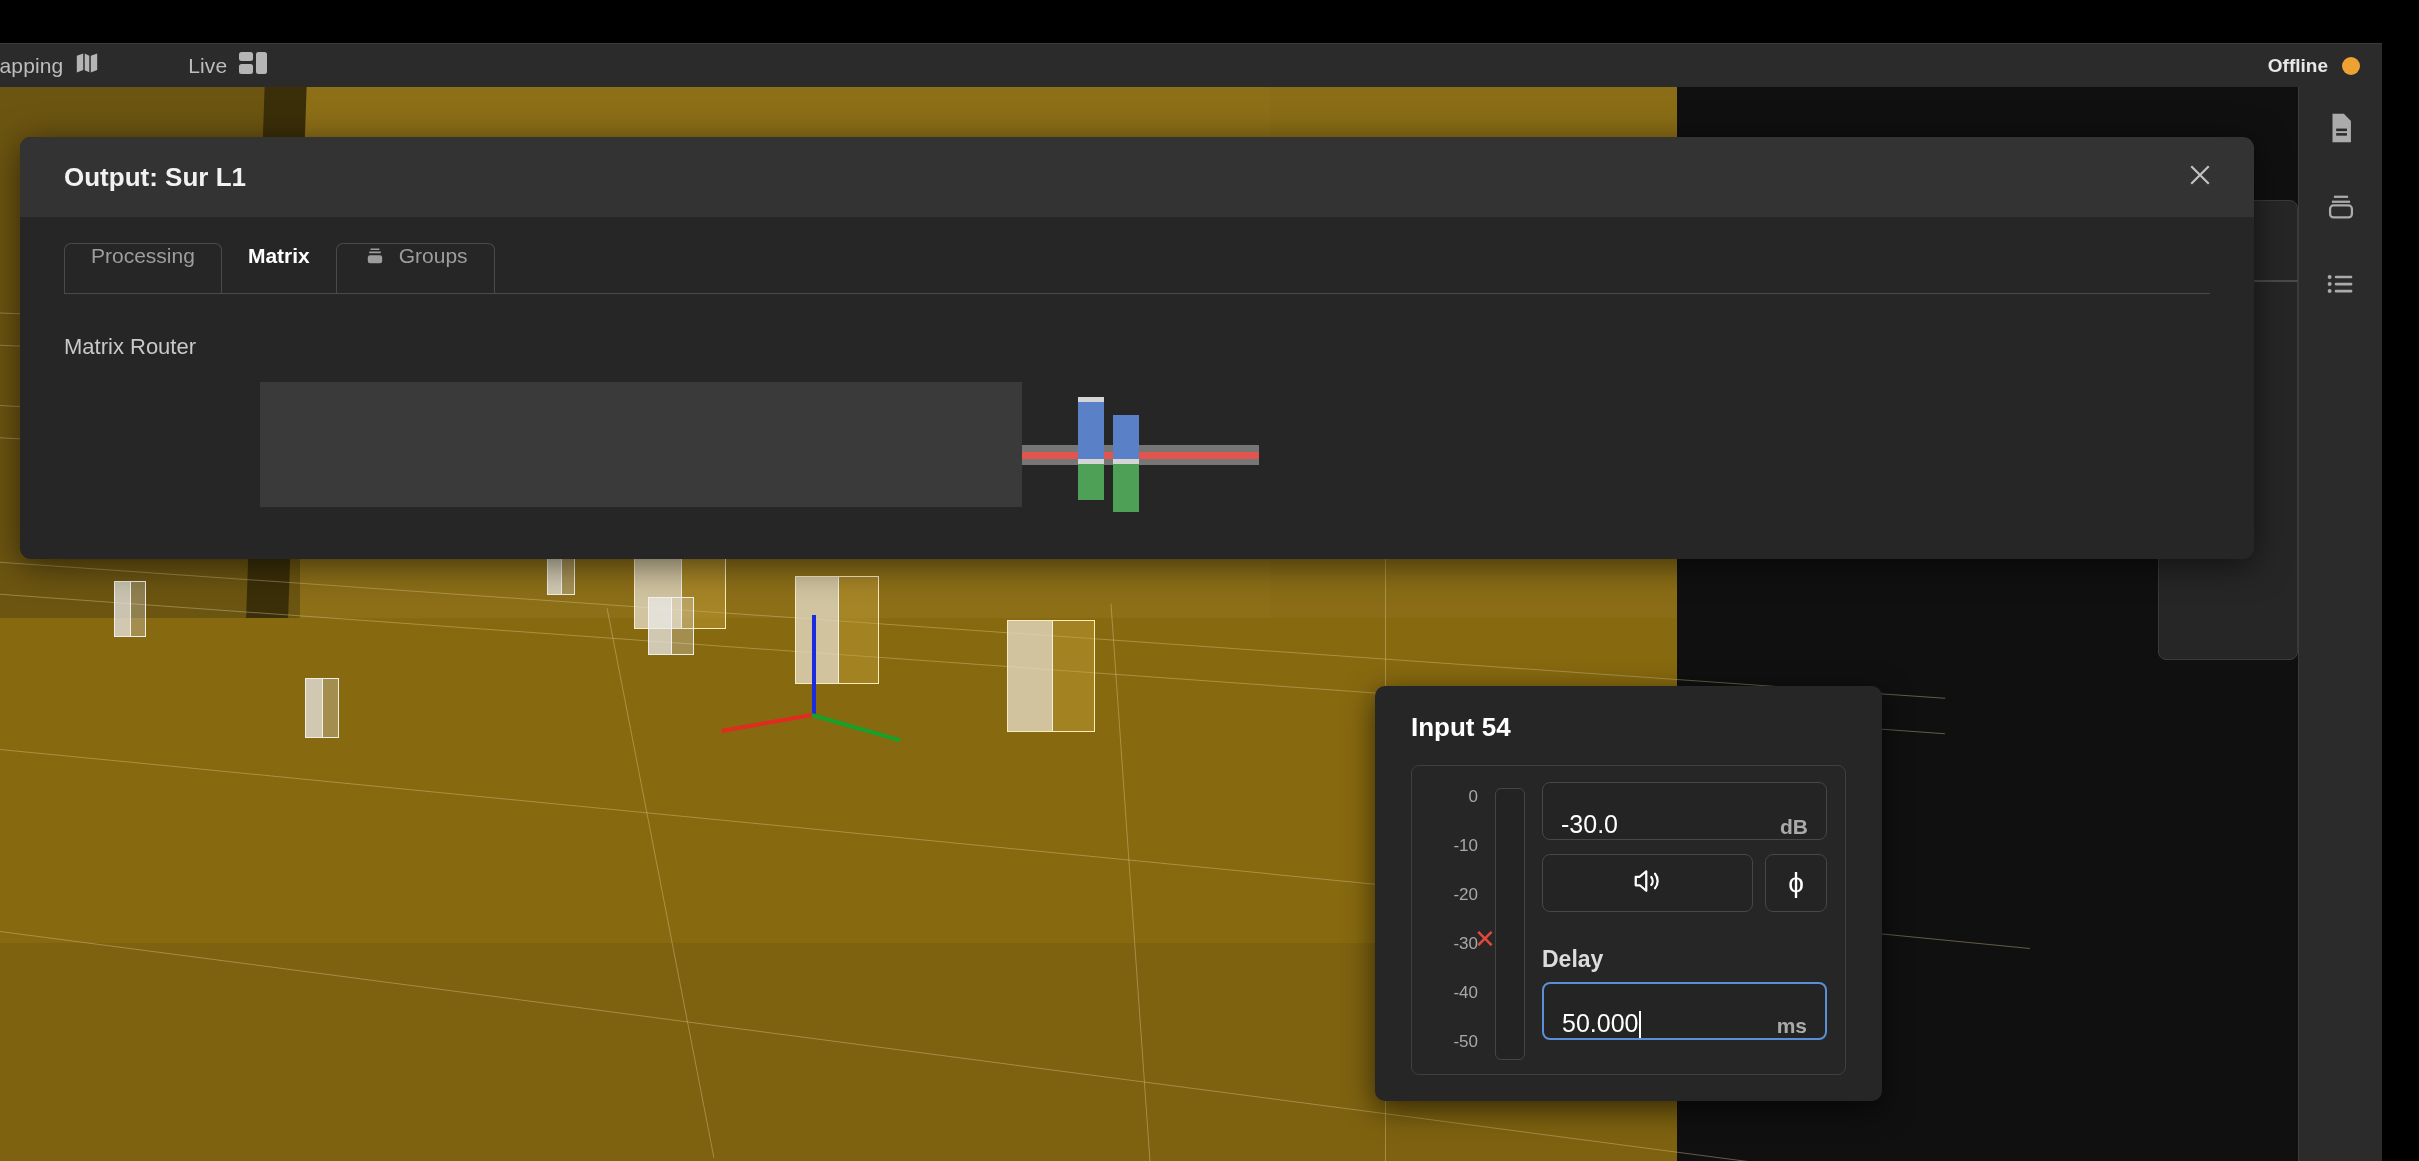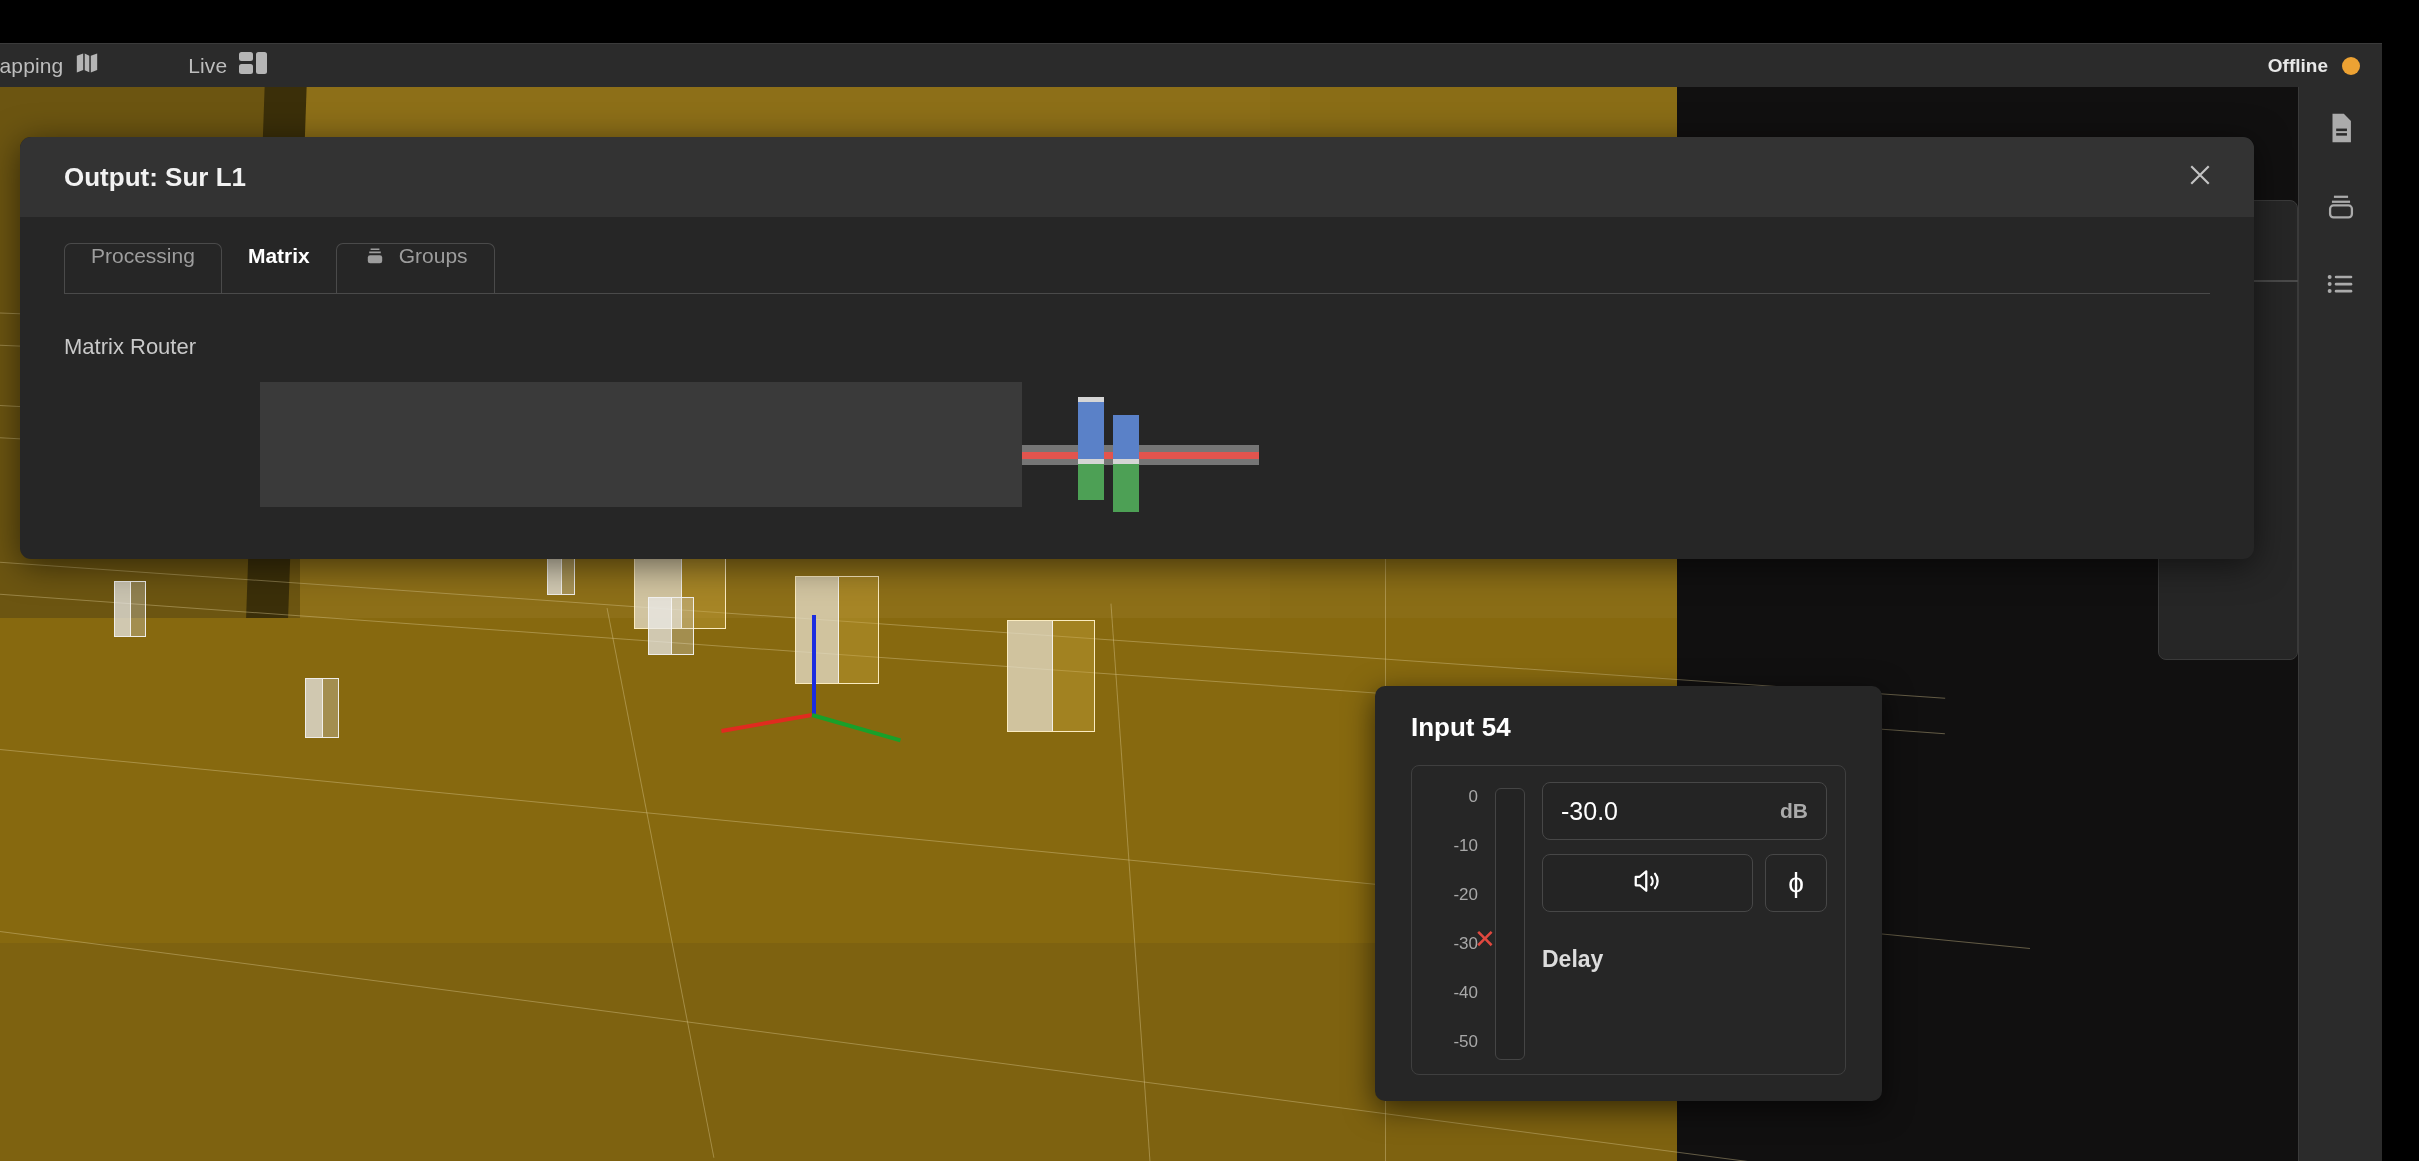--- a/index.html
+++ b/index.html
@@ -207,21 +207,21 @@
     border: 1px solid #454545; border-radius: 6px;
     background: #232323;
   }
   .meter-x {
     position: absolute; left: -18px; top: 142px;
     color: #e0483f; font-size: 26px; font-weight: 500;
   }
   .ip-controls { flex: 1; display: flex; flex-direction: column; }
   .field {
     border: 1px solid #474747; border-radius: 8px;
-    height: 58px; display: flex; align-items: center;
+    height: 58px; display: flex; align-items: flex-end;
     padding: 0 18px; background: #242424;
   }
   .field .val { color: #ffffff; font-size: 25px; }
   .field .unit { margin-left: auto; color: #aaaaaa; font-size: 21px; font-weight: bold; }
   .field.focused { border: 2px solid #5b8fd6; }
   .caret {
     display: inline-block; width: 2px; height: 27px; background: #ffffff;
     vertical-align: -5px; margin-left: 1px;
   }
   .btn-row { margin-top: 14px; display: flex; gap: 12px; }
@@ -459,17 +459,22 @@
               </svg>
             </span>
           </div>
           <div class="btn btn-phase">
             <span>ϕ</span>
           </div>
         </div>
 
         <div class="label-delay">Delay</div>
 
+        <div class="field focused">
+          <span class="val">50.000</span>
+          <span class="caret"></span>
+          <span class="unit">ms</span>
+        </div>
       </div>
     </div>
   </div>
 
 </div>
 
 </body></html>

